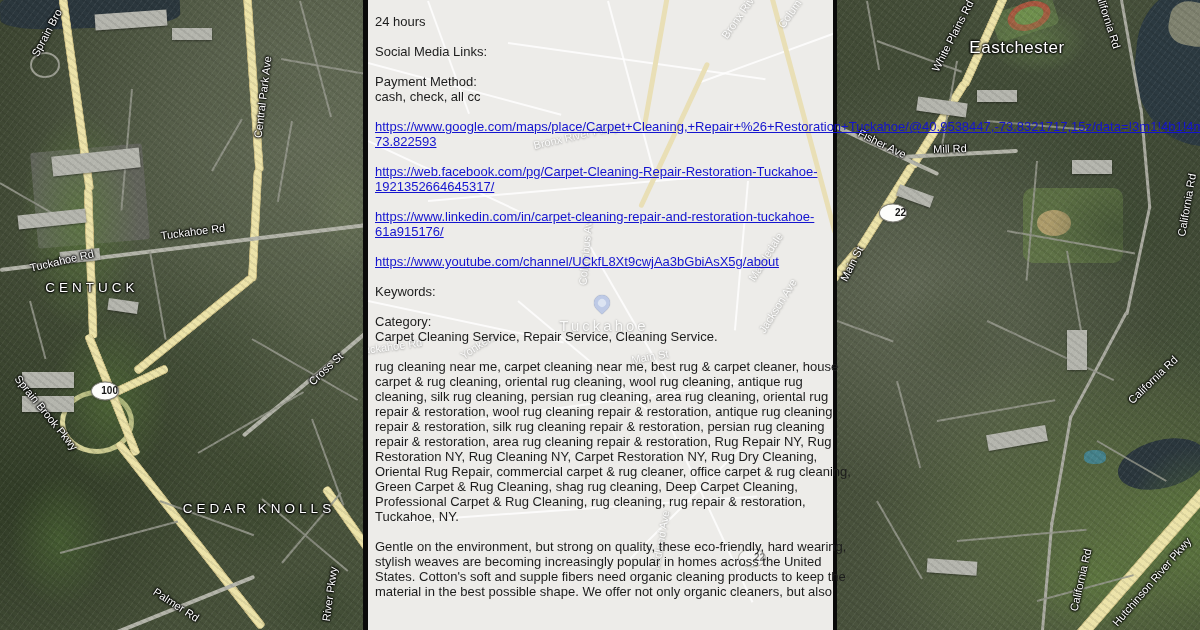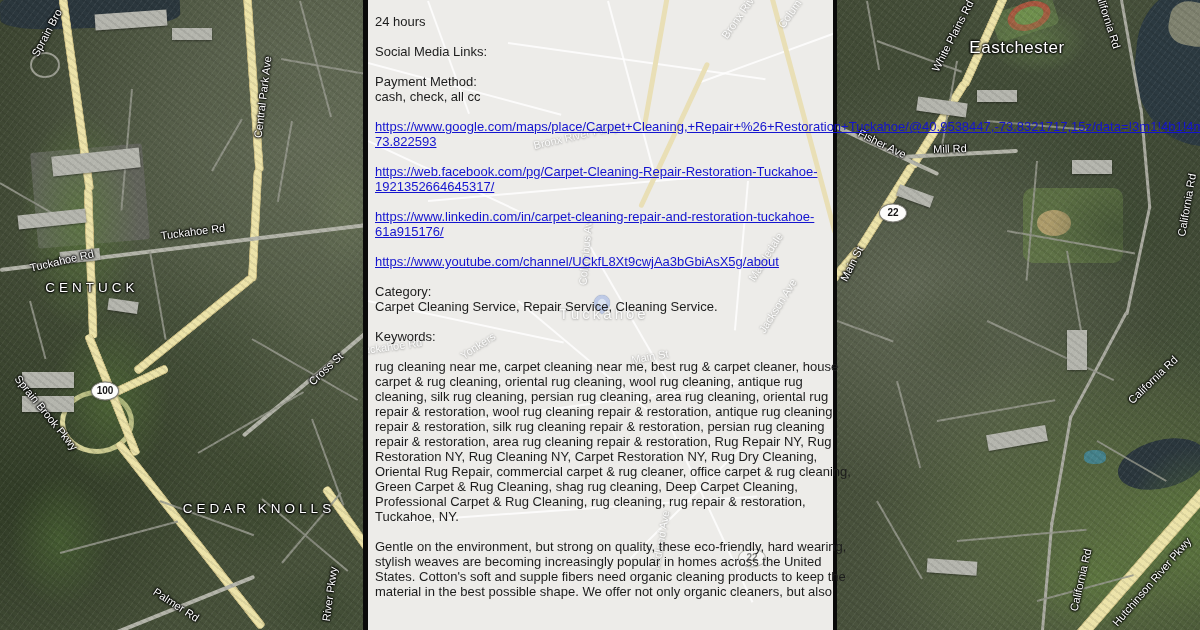--- a/index.html
+++ b/index.html
@@ -32,21 +32,21 @@
   
   .mlabel{position:absolute;color:#fff;font-size:11px;line-height:1;white-space:nowrap;z-index:3;
     transform:translate(-50%,-50%) rotate(var(--r,0deg));
     text-shadow:0 1px 2px rgba(0,0,0,.95),0 -1px 2px rgba(0,0,0,.95),
                 1px 0 2px rgba(0,0,0,.95),-1px 0 2px rgba(0,0,0,.95);}
   .mlabel.nbhd{font-size:13.5px;letter-spacing:4px;font-weight:500;}
   .mlabel.city{font-size:17px;letter-spacing:.5px;font-weight:500;}
   .mlabel.f{opacity:.85;text-shadow:0 0 2px rgba(150,150,148,.95),0 1px 2px rgba(150,150,148,.7);}
   .mlabel.ftown{font-size:15px;letter-spacing:3px;opacity:.8;}
   .shield{position:absolute;width:26px;height:17px;background:#fdfdfb;border:1px solid #84847c;
-    border-radius:50%;color:#151515;font:bold 10px/15px "Liberation Sans",sans-serif;text-align:center;
+    border-radius:50%;color:#151515;font:bold 10px/15px "Liberation Sans",sans-serif;text-align:right;
     transform:translate(-50%,-50%);box-shadow:0 0 2px rgba(0,0,0,.55);z-index:3;}
   .shield.f{opacity:.5;box-shadow:none;}
   
   .panel-bg{position:absolute;left:368px;top:0;width:465px;height:630px;background:#edece9;overflow:hidden;}
   .uline{position:absolute;height:2px;background:rgba(255,255,255,.8);transform-origin:0 50%;}
   .uyline{position:absolute;height:5px;background:#e9dfb6;transform-origin:0 50%;border-radius:3px;}
   .pin{position:absolute;width:16px;height:16px;border-radius:50% 50% 50% 0;background:#b9c7e6;
        transform:rotate(-45deg);opacity:.9;box-shadow:0 0 1px rgba(100,115,150,.9);}
   .pin::after{content:"";position:absolute;inset:4px;border-radius:50%;background:#dbe4f4;}
   .panel-text{position:absolute;left:375px;top:0;width:825px;padding-top:2px;z-index:5;
@@ -186,21 +186,21 @@
 
   <div class="vline" style="left:363px;width:5px"></div>
   <div class="vline" style="left:833px;width:4px"></div>
 
   <div class="panel-bg" id="underlay">
     <div class="pin" style="left:226px;top:295px"></div>
     <div class="shield f" style="left:384px;top:558px">22</div>
   <div class="mlabel f" style="left: 370px; top: 18px; --r: -55deg;">Bronx Riv</div>
       <div class="mlabel f" style="left: 422px; top: 14px; --r: -55deg;">Colum</div>
       <div class="mlabel f" style="left: 208px; top: 136px; --r: -13deg;">Bronx River Pkwy</div>
-      <div class="mlabel f ftown" style="left: 236px; top: 313px; --r: 0deg;">Tuckahoe</div>
+      <div class="mlabel f ftown" style="left: 236px; top: 325px; --r: 0deg;">Tuckahoe</div>
       <div class="mlabel f" style="left: 282px; top: 357px; --r: -10deg;">Main St</div>
       <div class="mlabel f" style="left: 398px; top: 257px; --r: -58deg;">Marbledale</div>
       <div class="mlabel f" style="left: 410px; top: 306px; --r: -58deg;">Jackson Ave</div>
       <div class="mlabel f" style="left: 218px; top: 250px; --r: -85deg;">Columbus Ave</div>
       <div class="mlabel f" style="left: 110px; top: 346px; --r: -33deg;">Yonkers</div>
       <div class="mlabel f" style="left: 22px; top: 347px; --r: -8deg;">Tuckahoe Rd</div>
       <div class="mlabel f" style="left: 293px; top: 540px; --r: -80deg;">Midland Ave</div>
       <div class="uline" style="left: 0px; top: 62px; width: 200px; transform: rotate(15deg);"></div>
       <div class="uline" style="left: 60px; top: 0px; width: 120px; transform: rotate(70deg);"></div>
       <div class="uline" style="left: 140px; top: 42px; width: 260px; transform: rotate(8deg);"></div>
@@ -225,22 +225,22 @@
     <p>24 hours</p>
     <p>Social Media Links:</p>
     <p><span>Payment Method:</span><br><span>cash, check, all cc</span></p>
     <p><a class="lnk">https://www.google.com/maps/place/Carpet+Cleaning,+Repair+%26+Restoration+Tuckahoe/@40.9538447,-73.8321717,15z/data=!3m1!4b1!4m5!3m4!1s
 73.822593</a></p>
     <p><a class="lnk">https://web.facebook.com/pg/Carpet-Cleaning-Repair-Restoration-Tuckahoe-
 1921352664645317/</a></p>
     <p><a class="lnk">https://www.linkedin.com/in/carpet-cleaning-repair-and-restoration-tuckahoe-
 61a915176/</a></p>
     <p><a class="lnk">https://www.youtube.com/channel/UCkfL8Xt9cwjAa3bGbiAsX5g/about</a></p>
+    <p>Keywords:</p>
     <p><span>Category:</span><br><span>Carpet Cleaning Service, Repair Service, Cleaning Service.</span></p>
-    <p>Keywords:</p>
     <p class="pre" style="margin-bottom:0">rug cleaning near me, carpet cleaning near me, best rug &amp; carpet cleaner, house
 carpet &amp; rug cleaning, oriental rug cleaning, wool rug cleaning, antique rug
 cleaning, silk rug cleaning, persian rug cleaning, area rug cleaning, oriental rug
 repair &amp; restoration, wool rug cleaning repair &amp; restoration, antique rug cleaning
 repair &amp; restoration, silk rug cleaning repair &amp; restoration, persian rug cleaning
 repair &amp; restoration, area rug cleaning repair &amp; restoration, Rug Repair NY, Rug
 Restoration NY, Rug Cleaning NY, Carpet Restoration NY, Rug Dry Cleaning,
 Oriental Rug Repair, commercial carpet &amp; rug cleaner, office carpet &amp; rug cleaning,
 Green Carpet &amp; Rug Cleaning, shag rug cleaning, Deep Carpet Cleaning,
 Professional Carpet &amp; Rug Cleaning, rug cleaning, rug repair &amp; restoration,

